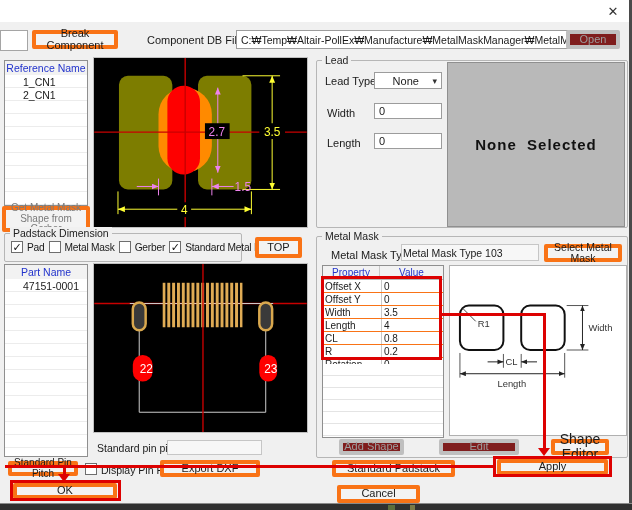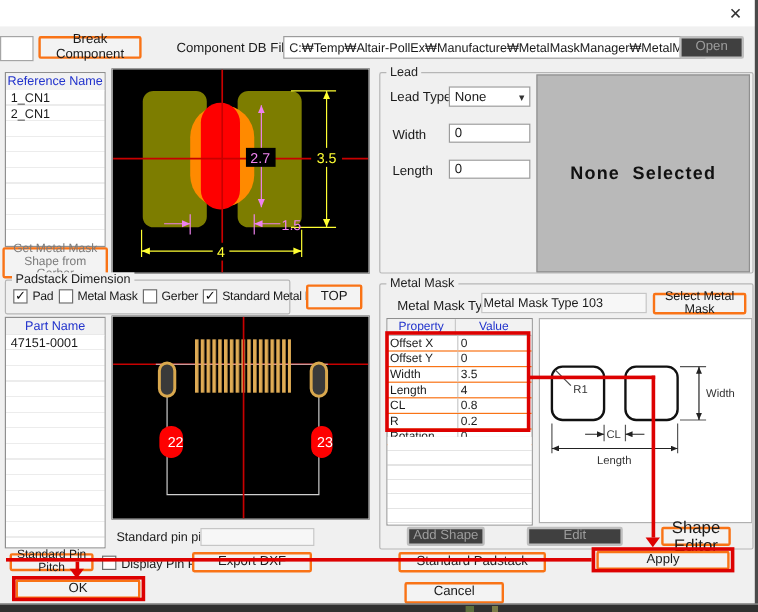--- a/index.html
+++ b/index.html
@@ -7,40 +7,40 @@
        font-family:"Liberation Sans",sans-serif;font-size:11px;color:#1a1a1a;
        overflow:hidden;}
   .abs{position:absolute;box-sizing:border-box;}
   
   .titlebar{left:0;top:0;width:632px;height:22px;background:#ffffff;}
   .closebtn{left:598px;top:1px;width:30px;height:20px;display:flex;align-items:center;
             justify-content:center;font-size:13px;color:#333;cursor:pointer;}
   .rightedge{left:629px;top:0;width:3px;height:503px;background:#4a4a4a;}
   .bottomstrip{left:0;top:503px;width:632px;height:7px;background:#303030;border-top:1px solid #8a8a8a;}
   
-  .btn{background:#f3f3f3;border:2px solid #f97316;border-radius:2px;display:flex;
+  .btn{background:#f3f3f3;border:4px solid #f97316;border-radius:2px;display:flex;
        align-items:center;justify-content:center;text-align:center;cursor:pointer;
        font-size:11px;color:#1a1a1a;line-height:1.05;}
-  .btn.dis{color:#9d9d9d;background:#404040;border-color:#bfbfbf;cursor:default;}
+  .btn.dis{color:#9d9d9d;background:#7f1d1d;border-color:#bfbfbf;cursor:default;}
   .field{background:#ffffff;border:1px solid #9c9c9c;display:flex;align-items:center;
          padding:0 4px;overflow:hidden;white-space:nowrap;}
   .flatfield{background:#f7f7f7;border:1px solid #c6c6c6;}
   .grp{border:1px solid #b6b6b6;border-radius:2px;}
   .grplabel{position:absolute;background:#f0f0f0;padding:0 3px;font-size:10.5px;color:#222;}
   .cb{width:12px;height:12px;background:#fff;border:1px solid #6e6e6e;display:inline-flex;
       align-items:center;justify-content:center;font-size:11px;line-height:10px;color:#111;
       box-sizing:border-box;cursor:pointer;flex:0 0 auto;}
   .cbrow{display:flex;align-items:center;gap:4px;white-space:nowrap;}
   
   .list{background:#fff;border:1px solid #8f8f8f;}
   .list .hdr{height:14px;background:#f2f2f2;border-bottom:1px solid #c0c0c0;color:#2233cc;
              display:flex;align-items:center;justify-content:center;font-size:10.5px;}
   .list .rows{position:absolute;left:0;right:0;top:14px;bottom:0;
       background:repeating-linear-gradient(to bottom,#fff 0 12px,#ececec 12px 13px);}
-  .list .item{height:13px;display:flex;align-items:center;padding-left:4px;font-size:10.5px;cursor:pointer;}
+  .list .item{height:13px;display:flex;align-items:center;padding-left:18px;font-size:10.5px;cursor:pointer;}
   
   .ptable{background:#fff;border:1px solid #8f8f8f;}
   .ptable .phdr{display:flex;height:13px;background:#f2f2f2;border-bottom:1px solid #b9b9b9;
       color:#2233cc;font-size:10px;}
   .ptable .phdr div{display:flex;align-items:center;justify-content:center;}
   .pc1{width:56px;border-right:1px solid #c9c9c9;}
   .pc2{flex:1;}
   .prow{display:flex;height:12px;border-bottom:1px solid #f97316;font-size:10px;}
   .prow div{display:flex;align-items:center;padding-left:2px;}
   .pfill{background:repeating-linear-gradient(to bottom,#fff 0 11px,#e4e4e4 11px 12px);}
@@ -164,21 +164,21 @@
     <text x="46" y="110" fill="#fff" font-size="12">22</text>
     <text x="172" y="110" fill="#fff" font-size="12">23</text>
   </svg>
 
   <div class="abs" style="left:97px;top:442px;font-size:10.5px;">Standard pin pitch info</div>
   <div class="abs flatfield" style="left:167px;top:440px;width:95px;height:15px;"></div>
 
   <div class="abs grp" style="left:316px;top:60px;width:312px;height:168px;">
     <div class="abs" style="left:8px;top:14px;">Lead Type</div>
     <div class="abs field" style="left:57px;top:11px;width:68px;height:17px;cursor:pointer;">
-      <span style="flex:1;">None</span>
+      <span style="flex:1;text-align:center;">None</span>
       <span style="font-size:9px;color:#333;">▾</span>
     </div>
     <div class="abs" style="left:10px;top:46px;">Width</div>
     <div class="abs field" style="left:57px;top:42px;width:68px;height:16px;">0</div>
     <div class="abs" style="left:10px;top:76px;">Length</div>
     <div class="abs field" style="left:57px;top:72px;width:68px;height:16px;">0</div>
     <div class="abs" style="left:130px;top:1px;width:178px;height:165px;background:#b9b9b9;border:1px solid #8f8f8f;display:flex;align-items:center;justify-content:center;font-weight:bold;font-size:15px;letter-spacing:1px;white-space:pre;color:#111;">None  Selected</div>
   </div>
   <span class="grplabel" style="left:322px;top:54px;">Lead</span>
 

